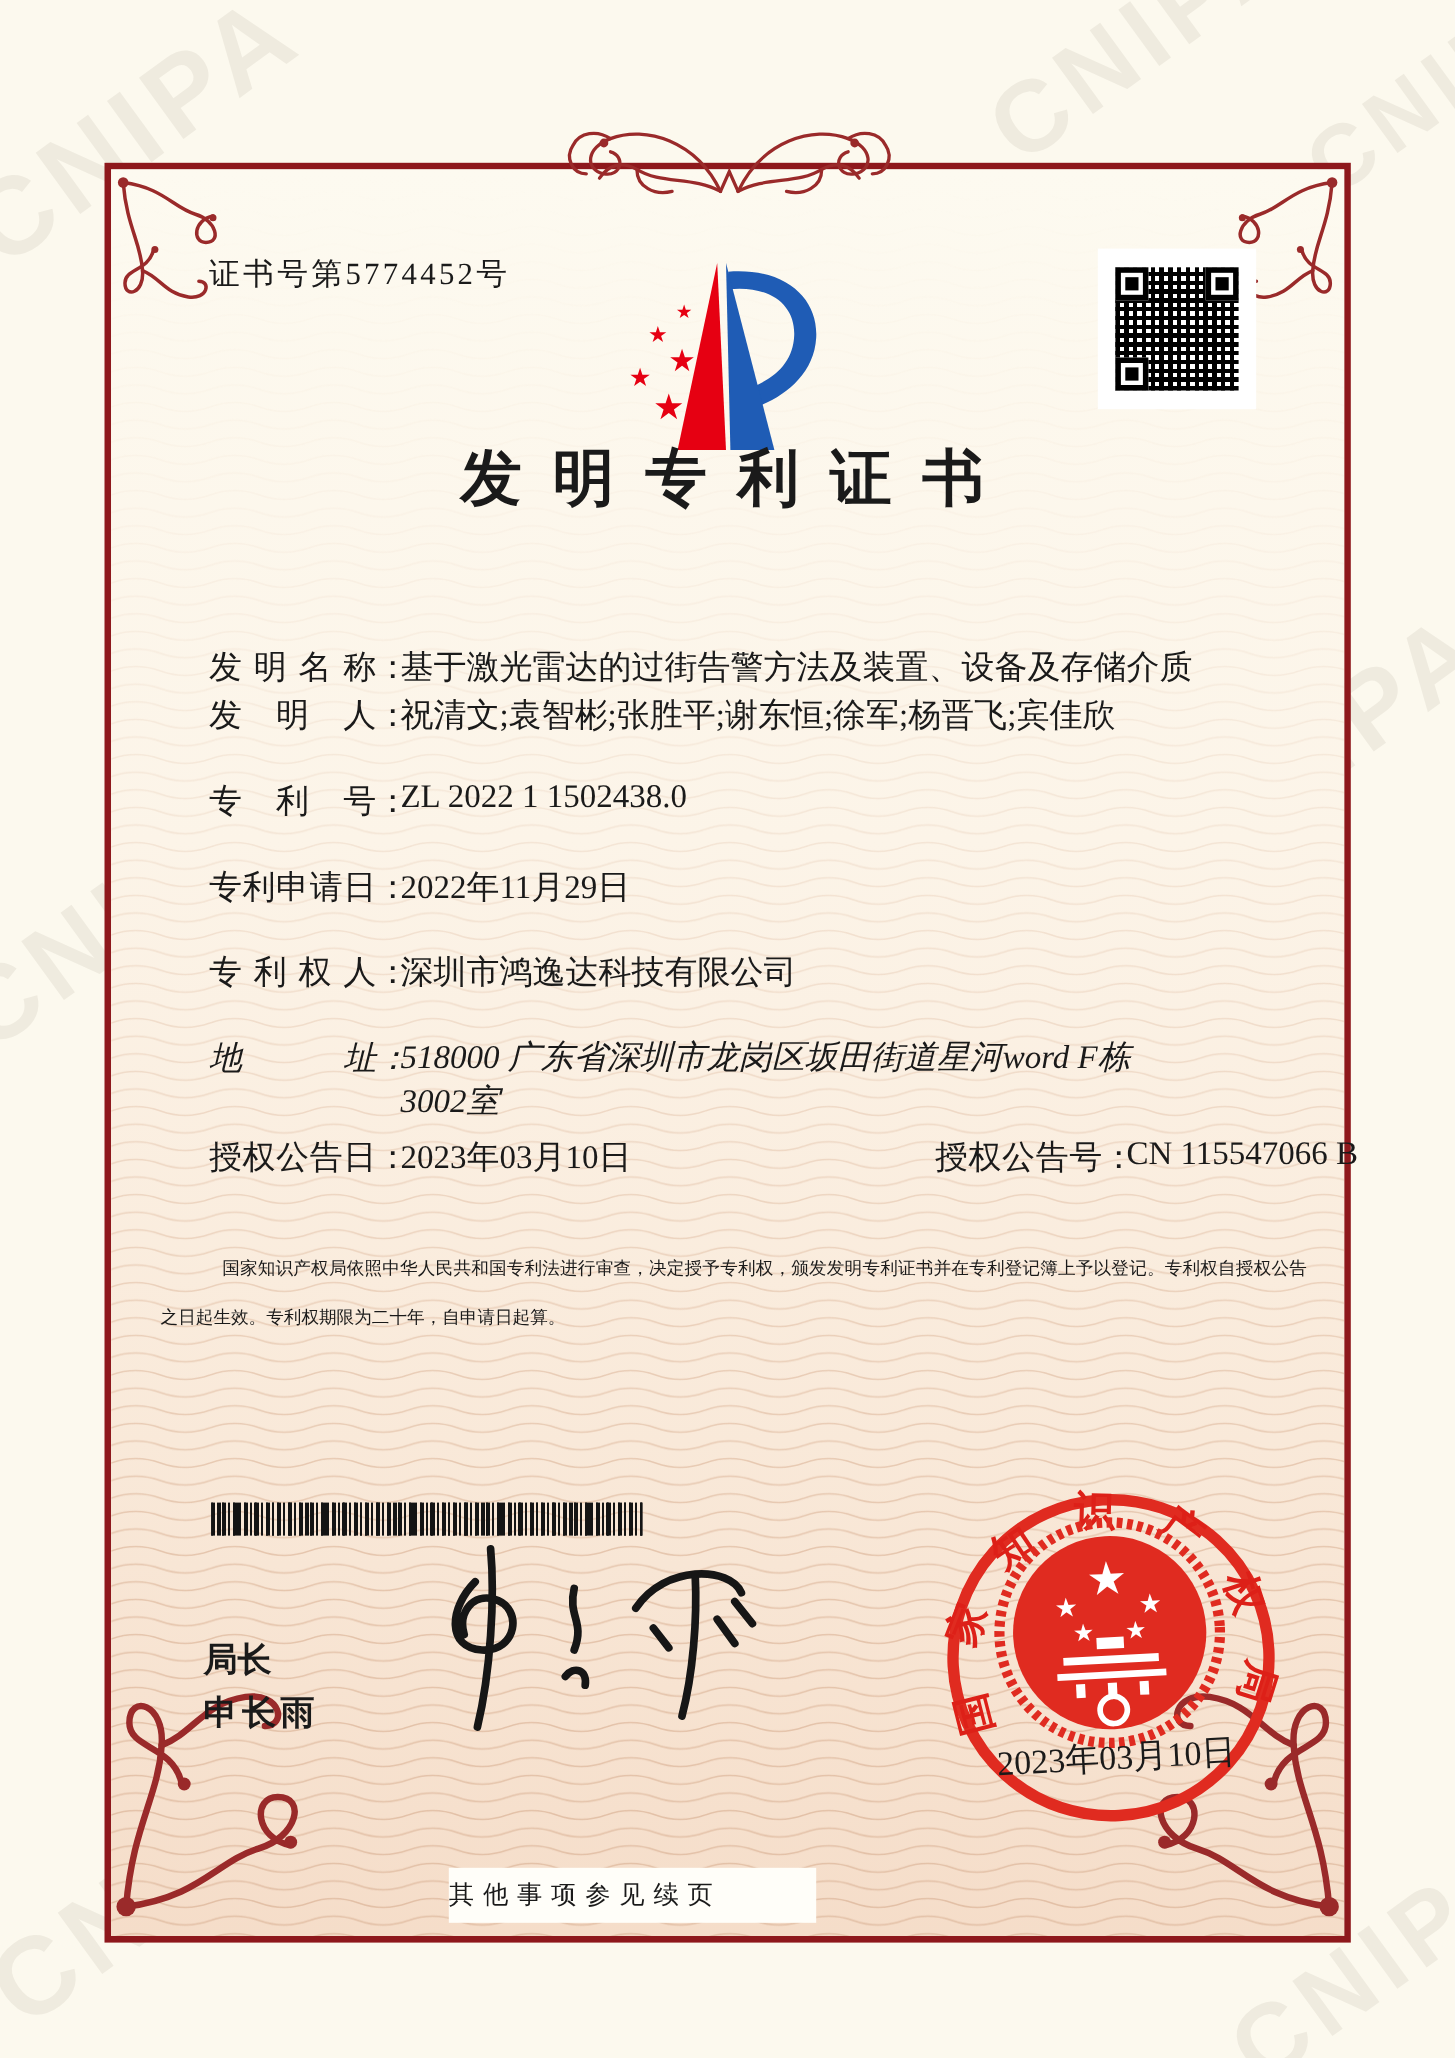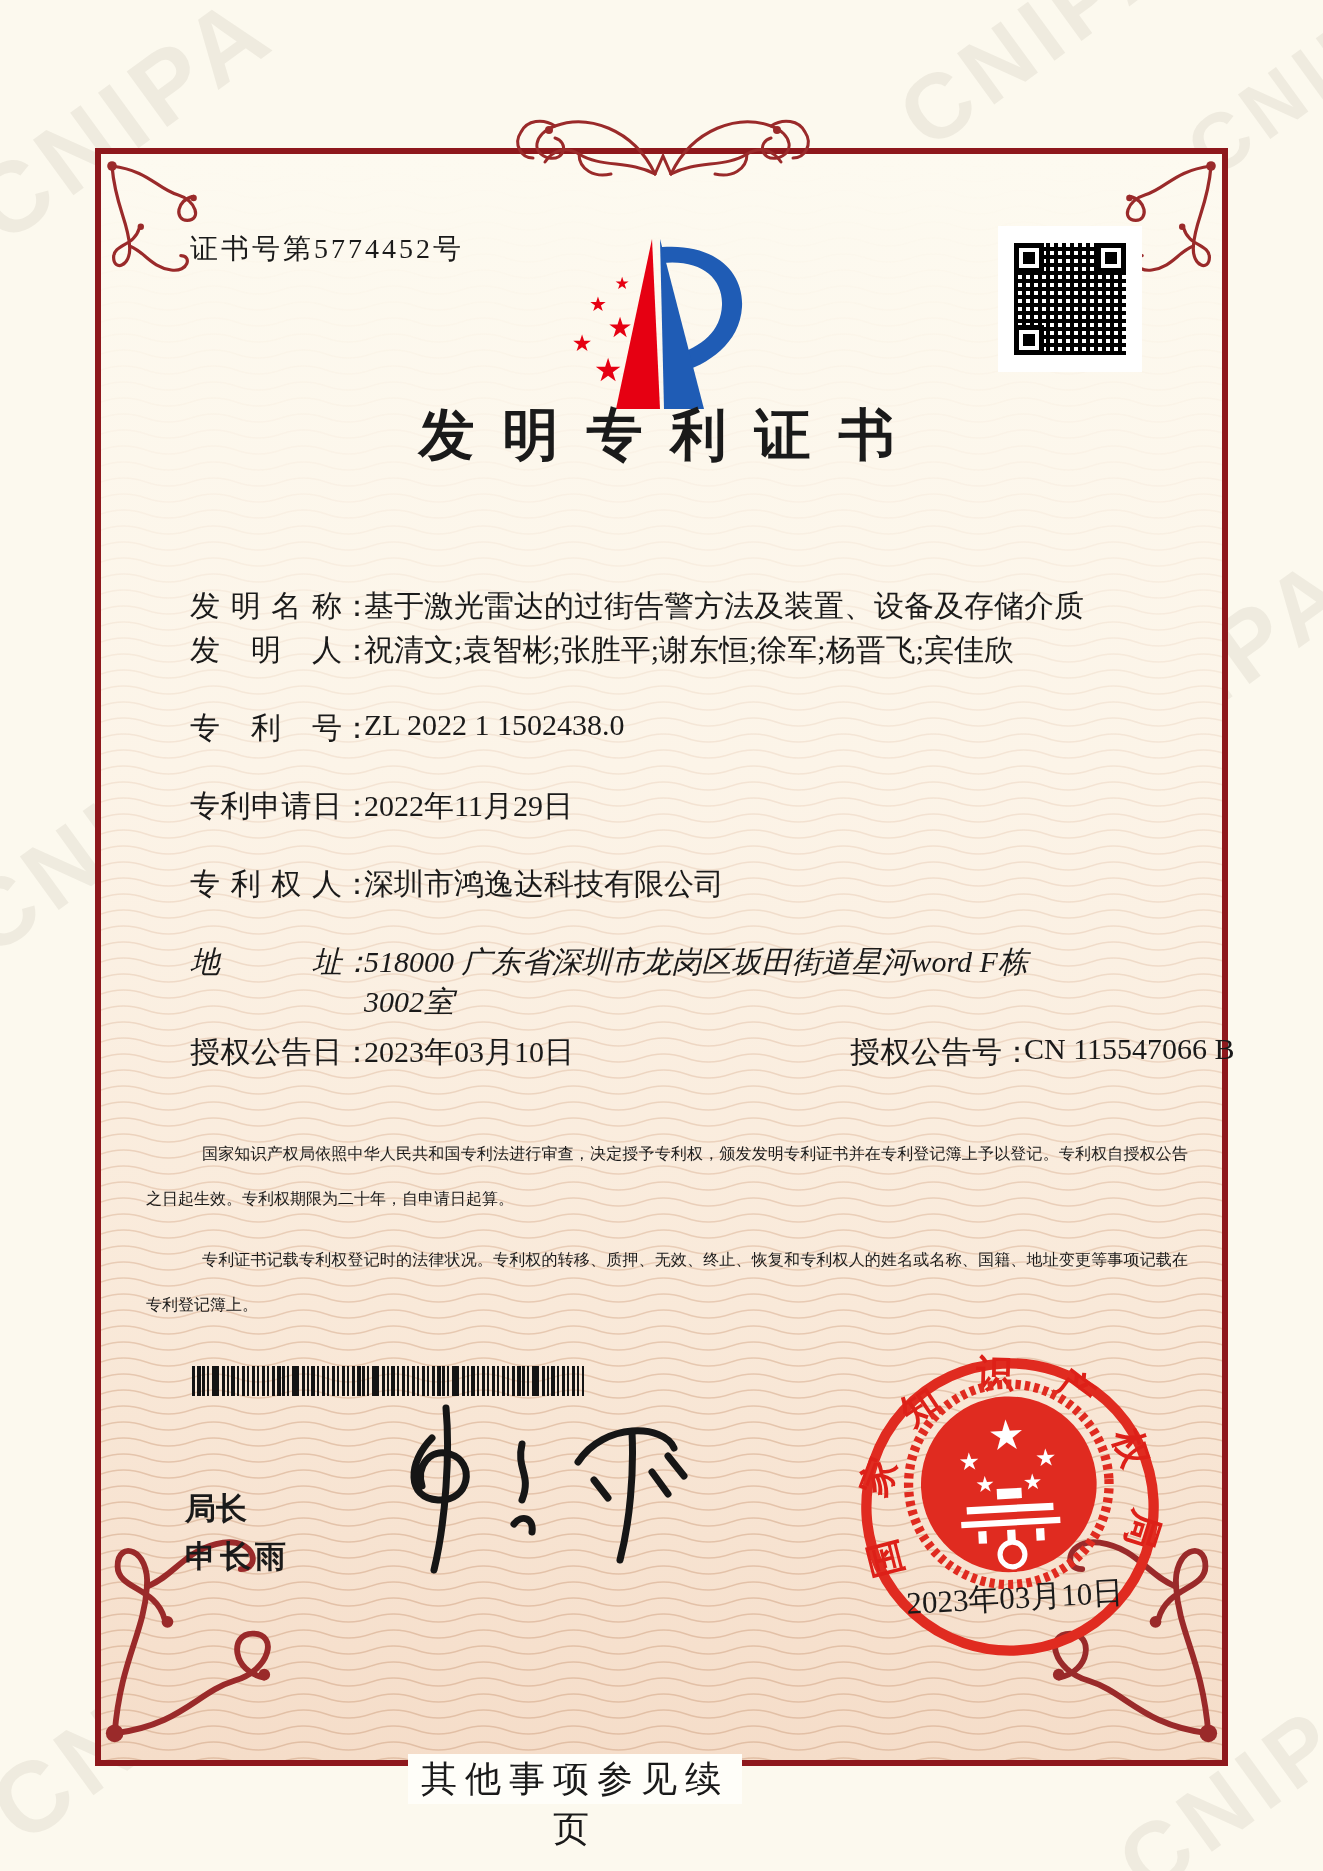--- a/index.html
+++ b/index.html
@@ -33,22 +33,22 @@
   .barcode{left:192px;top:1366px;width:392px;height:30px;
      background:
        repeating-linear-gradient(90deg,#141414 0 2px,rgba(0,0,0,0) 2px 5px),
        repeating-linear-gradient(90deg,#141414 0 3px,rgba(0,0,0,0) 3px 10px),
        repeating-linear-gradient(90deg,rgba(0,0,0,0) 0 7px,#141414 7px 9px,rgba(0,0,0,0) 9px 16px);}
   .director-ttl{left:185px;top:1488px;font-family:"Liberation Sans","DejaVu Sans",sans-serif;
      font-weight:bold;font-size:31px;}
   .director-nm{left:185px;top:1536px;font-family:"Liberation Sans","DejaVu Sans",sans-serif;
      font-weight:bold;font-size:31px;letter-spacing:4px;}
   .page-info{left:0;right:0;top:1712px;text-align:center;font-size:22px;}
-  .note{left:408px;top:1754px;width:334px;height:50px;background:#fffef9;text-align:center;
-        font-size:36px;letter-spacing:8px;line-height:50px;z-index:6;}
+  .note{left:408px;top:1698px;width:334px;height:50px;background:#fffef9;text-align:left;
+        font-size:23px;letter-spacing:8px;line-height:50px;z-index:6;}
   
   .qr-box{left:998px;top:226px;width:144px;height:146px;background:#ffffff;}
   .qr{position:absolute;left:16px;top:17px;width:112px;height:112px;
       background:
         repeating-linear-gradient(0deg,#000 0 4px,rgba(0,0,0,0) 4px 8px),
         repeating-linear-gradient(90deg,#000 0 4px,#fff 4px 8px);}
   .finder{position:absolute;width:20px;height:20px;border:5px solid #000;background:#fff;}
   .finder::after{content:'';position:absolute;left:4px;top:4px;width:12px;height:12px;background:#000;}
   .f-tl{left:0;top:0;} .f-tr{right:0;top:0;} .f-bl{left:0;bottom:0;}
   .logo{left:558px;top:233px;}
@@ -171,21 +171,20 @@
   </div>
   <div class="abs row" style="top:1032px;">
     <span class="lbl">授权公告日</span><span class="col">：</span><span class="val">2023年03月10日</span>
     <span class="grant2">
       <span class="lbl">授权公告号</span><span class="col">：</span><span class="val">CN 115547066 B</span>
     </span>
   </div>
 
   <div class="abs bodytext">
     <p>国家知识产权局依照中华人民共和国专利法进行审查，决定授予专利权，颁发发明专利证书并在专利登记簿上予以登记。专利权自授权公告之日起生效。专利权期限为二十年，自申请日起算。</p>
-    <p>专利证书记载专利权登记时的法律状况。专利权的转移、质押、无效、终止、恢复和专利权人的姓名或名称、国籍、地址变更等事项记载在专利登记簿上。</p>
   </div>
 
   <div class="abs barcode"></div>
 
   <div class="abs director-ttl">局长</div>
   <div class="abs director-nm">申长雨</div>
 
   <svg class="abs sig" width="320" height="185" viewBox="0 0 320 185">
     <g fill="none" stroke="#161616" stroke-width="7" stroke-linecap="round">
       <path d="M60,38 C36,62 34,98 66,100 C98,102 104,62 78,54 C58,48 44,66 50,86"></path>

